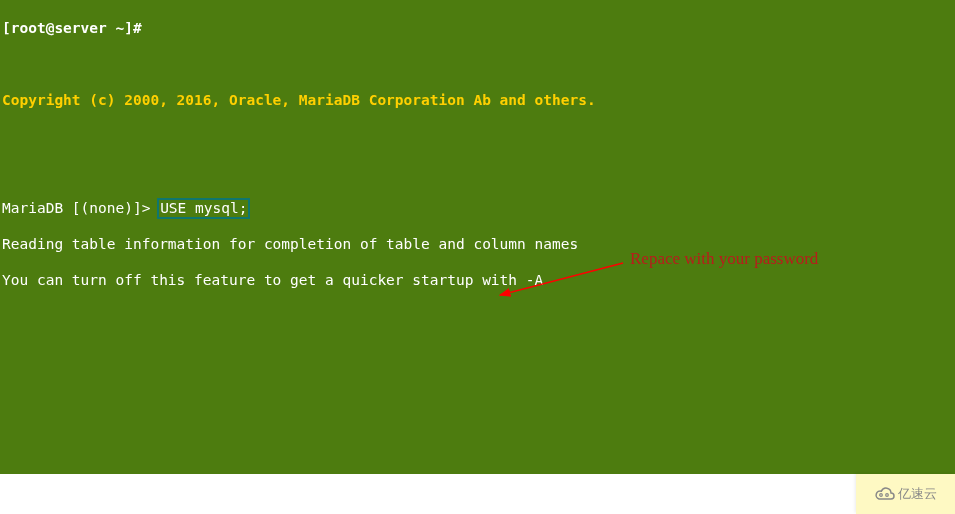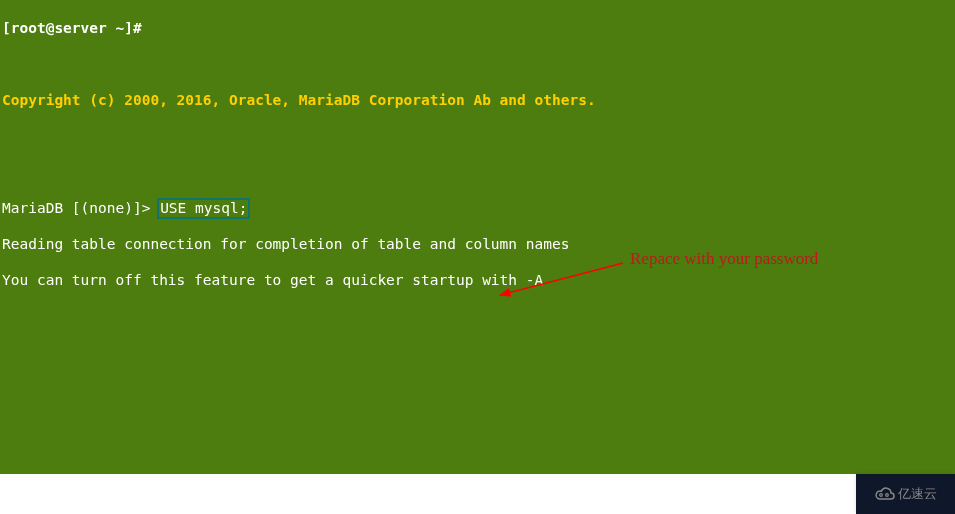--- a/index.html
+++ b/index.html
@@ -46,42 +46,42 @@
   .arrow-svg {
     position: absolute;
     pointer-events: none;
   }
   .watermark {
     position: absolute;
     right: 0;
     bottom: 0;
     width: 99px;
     height: 40px;
-    background: #0f172a;
+    background: #fef9c3;
     color: #888888;
     display: flex;
     align-items: center;
     justify-content: center;
     font-family: Arial, sans-serif;
     font-size: 13px;
     box-shadow: -1px -1px 3px rgba(0,0,0,0.08);
   }
   .watermark svg { margin-right: 2px; }
 </style>
 </head>
 <body>
 
 <div class="terminal">
 <span class="line"><span class="white b">[root@server ~]#</span></span>
 <span class="line"></span>
 <span class="line"><span class="yellow">Copyright (c) 2000, 2016, Oracle, MariaDB Corporation Ab and others.</span></span>
 <span class="line"></span>
 <span class="line"></span>
 <span class="line"><span class="white">MariaDB [(none)]&gt;</span> <span class="redbox"><span class="white">USE mysql;</span></span></span>
-<span class="line"><span class="white">Reading table connection for completion of table and column names</span></span>
+<span class="line"><span class="white">Reading table information for completion of table and column names</span></span>
 <span class="line"><span class="white">You can turn off this feature to get a quicker startup with -A</span></span>
 
 
 
 
 
 
 
 
 

